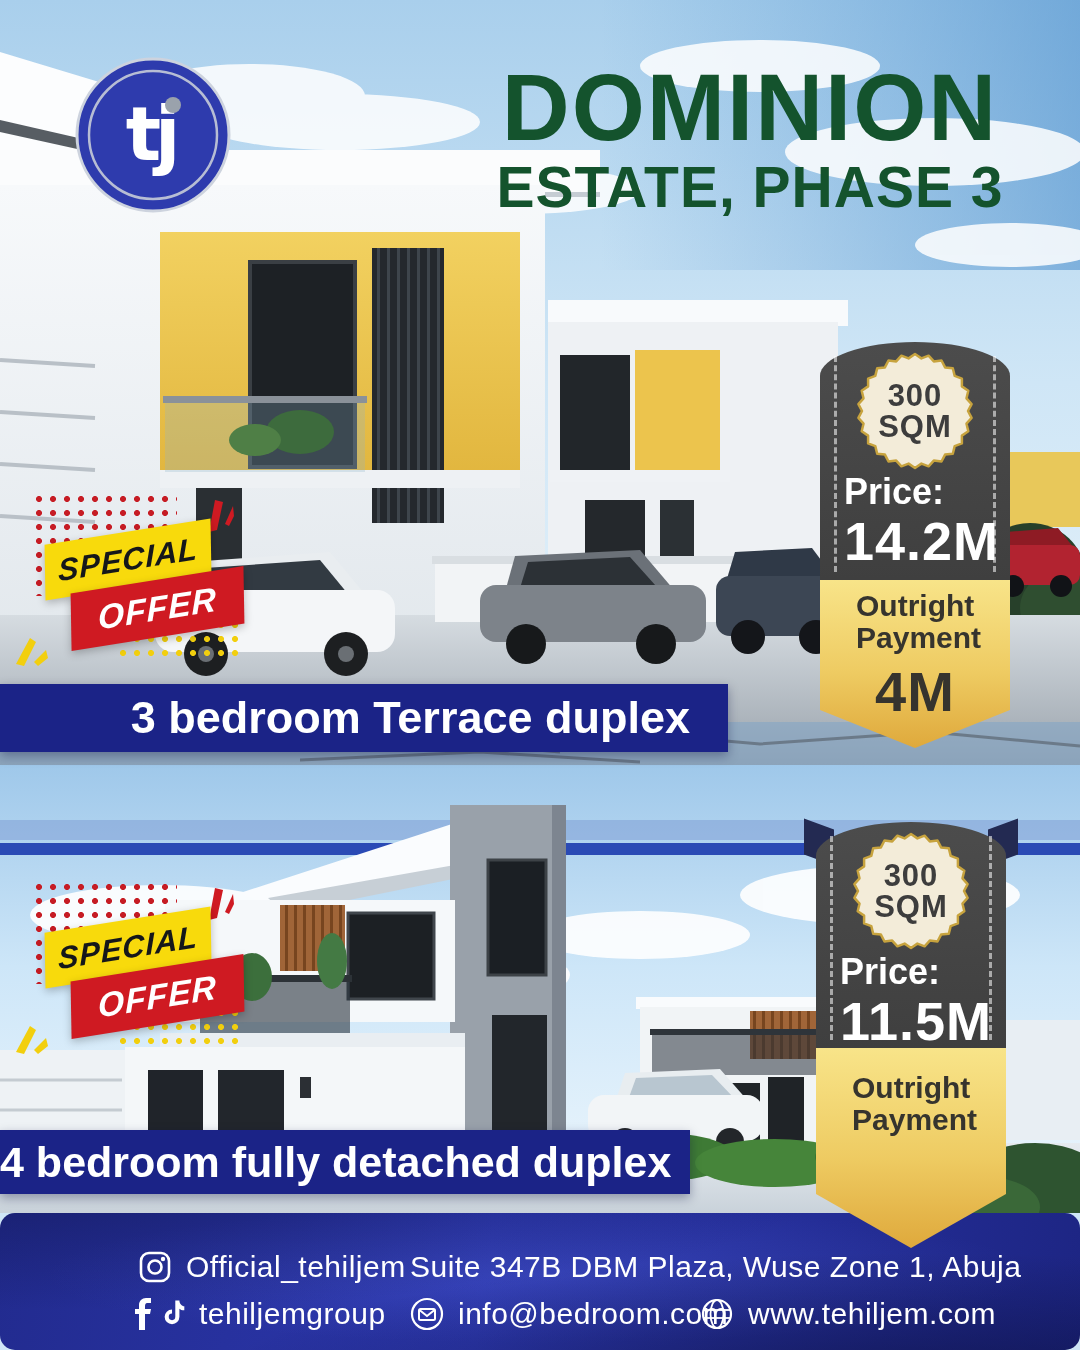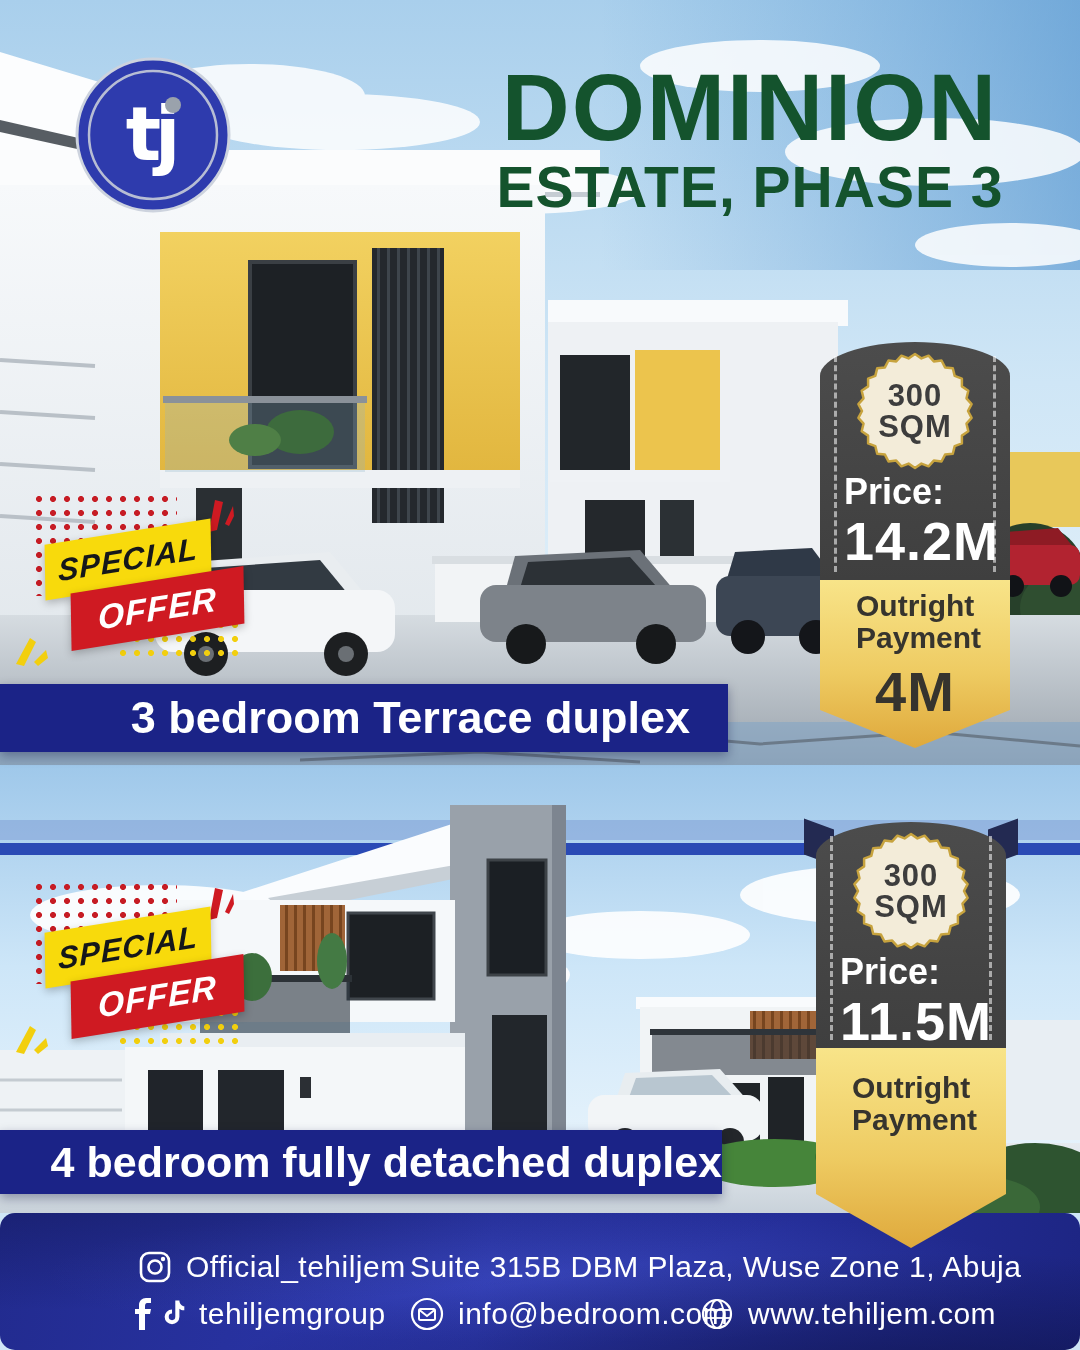--- a/index.html
+++ b/index.html
@@ -72,21 +72,21 @@
     clip-path:polygon(0 0,100% 0,100% calc(100% - 54px),50% 100%,0 calc(100% - 54px));}
   .outright-label{font-size:30px;font-weight:bold;line-height:1.08;padding-left:36px;}
   .outright-value{font-size:56px;font-weight:bold;text-align:center;margin-top:4px;
     letter-spacing:1px;}
 
   
   .banner{position:absolute;left:0;background:#1b2387;color:#ffffff;font-weight:bold;
     display:flex;align-items:center;z-index:5;box-shadow:0 4px 10px rgba(10,15,60,.35);}
   #banner1{top:684px;width:690px;height:68px;justify-content:flex-end;
     padding-right:38px;font-size:45px;}
-  #banner2{top:1130px;width:690px;height:64px;justify-content:flex-end;font-size:43px;padding-left:32px;}
+  #banner2{top:1130px;width:690px;height:64px;justify-content:flex-start;font-size:43px;}
 
   
   .footer{position:absolute;left:0;top:1213px;width:1080px;height:137px;color:#ffffff;
     background:
       radial-gradient(ellipse at 85% 130%, rgba(5,8,40,.55), transparent 55%),
       radial-gradient(ellipse at 6% -30%, rgba(10,14,60,.45), transparent 55%),
       radial-gradient(ellipse at 50% 45%, rgba(95,115,235,.22), transparent 65%),
       linear-gradient(100deg,#222b8f 0%,#2c37ad 45%,#1d2583 100%);
     z-index:4;border-radius:15px;}
   .f-row{position:absolute;display:flex;align-items:center;gap:14px;
@@ -451,21 +451,21 @@
         <svg width="34" height="34" viewBox="0 0 34 34">
           <rect x="3" y="3" width="28" height="28" rx="8" fill="none" stroke="#ffffff" stroke-width="2.6"></rect>
           <circle cx="17" cy="17" r="6.5" fill="none" stroke="#ffffff" stroke-width="2.6"></circle>
           <circle cx="25" cy="9" r="2.2" fill="#ffffff"></circle>
         </svg>
       </span>
       <span>Official_tehiljem</span>
     </div>
 
     <div class="f-row" id="fr1b">
-      <span>Suite 315B DBM Plaza, Wuse Zone 1, Abuja</span>
+      <span>Suite 347B DBM Plaza, Wuse Zone 1, Abuja</span>
     </div>
 
     <div class="f-row" id="fr2a">
       <span class="f-icon">
         <svg width="20" height="32" viewBox="0 0 20 32">
           <path d="M14 5 h4 V0 h-5 c-4 0-7 3-7 7 v4 H2 v5 h4 v16 h6 V16 h5 l1-5 h-6 V8 c0-2 1-3 2-3 Z" fill="#ffffff"></path>
         </svg>
       </span>
       <span class="f-icon">
         <svg width="26" height="32" viewBox="0 0 26 32">

